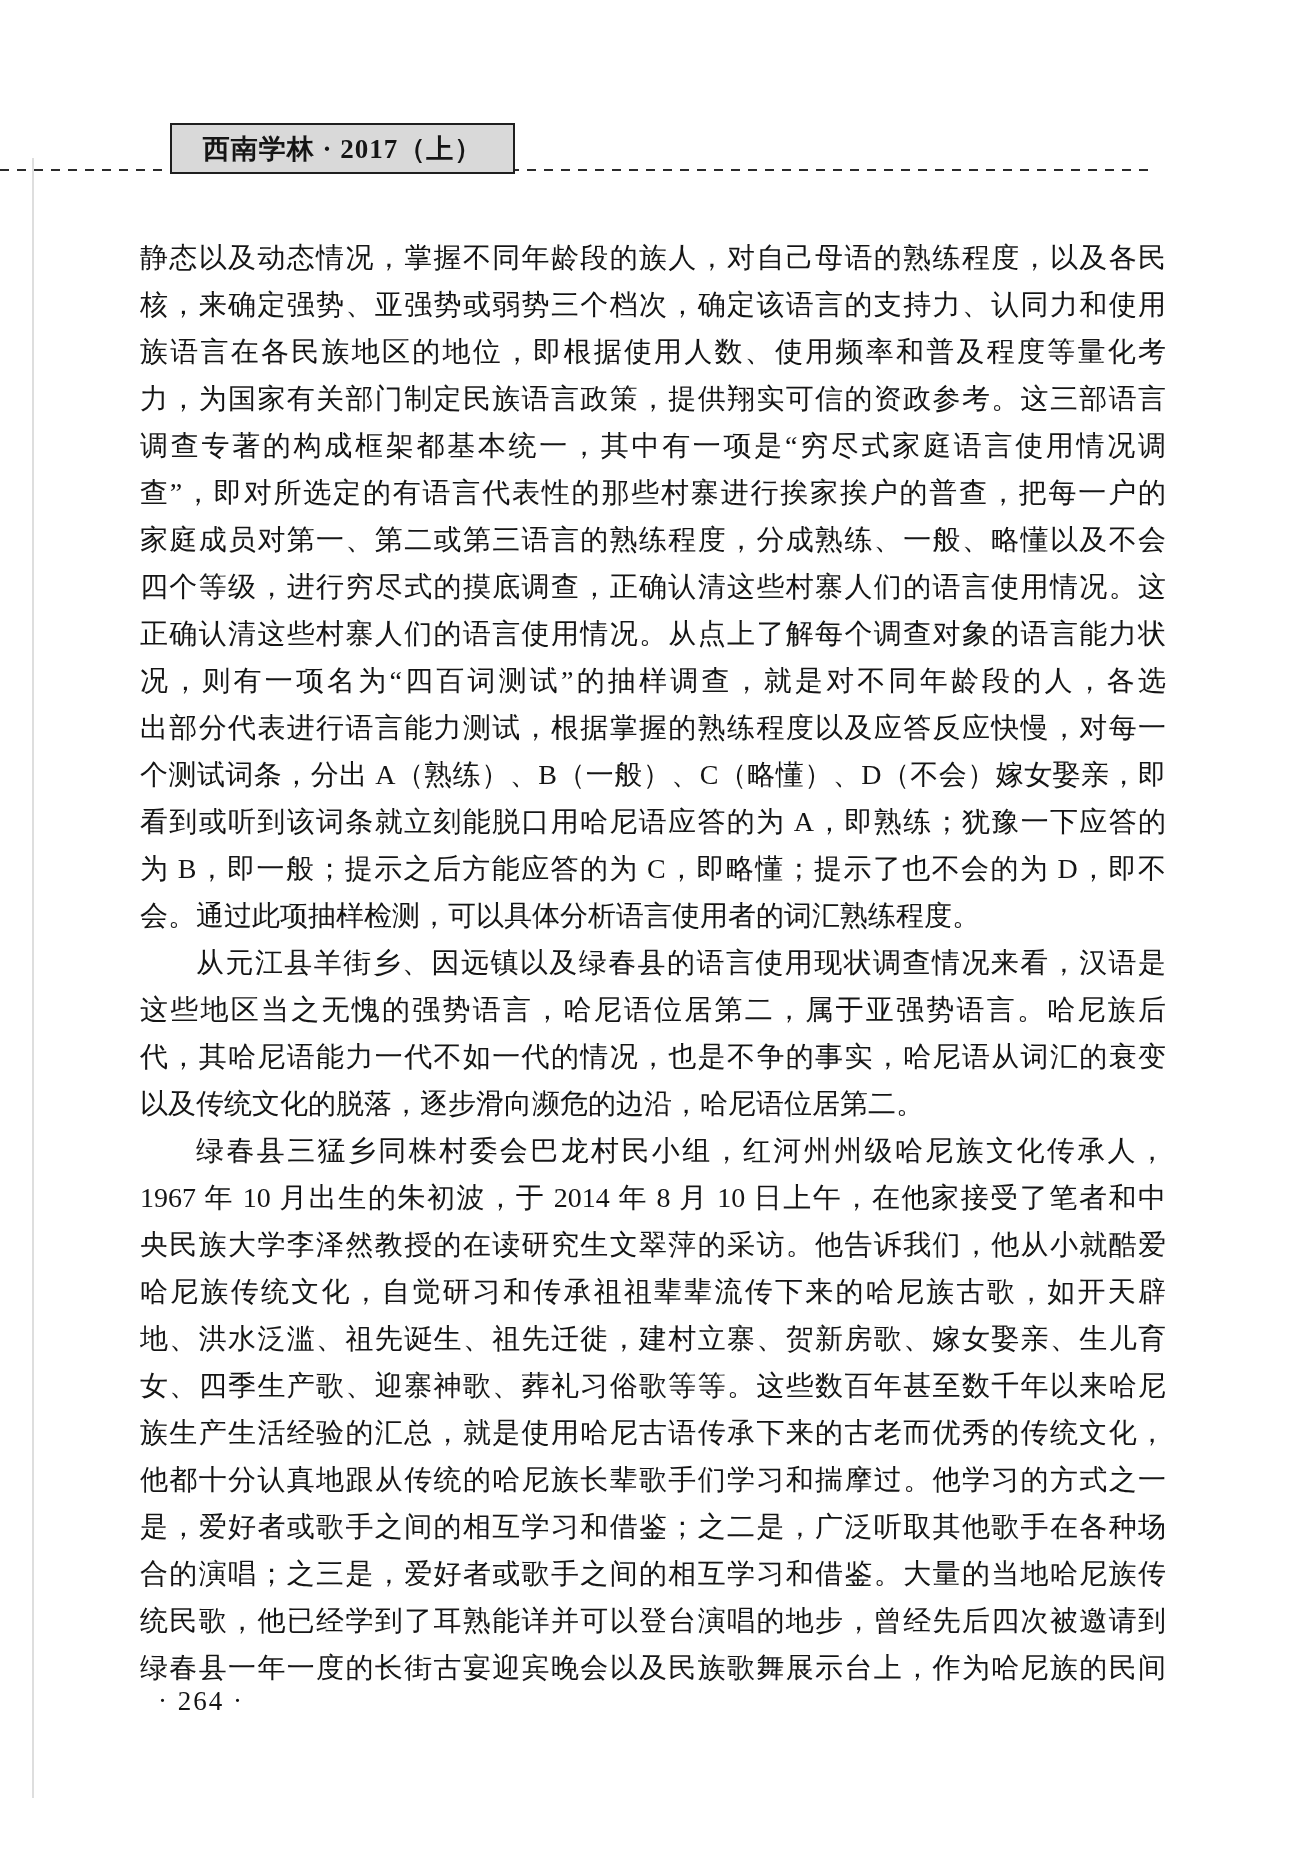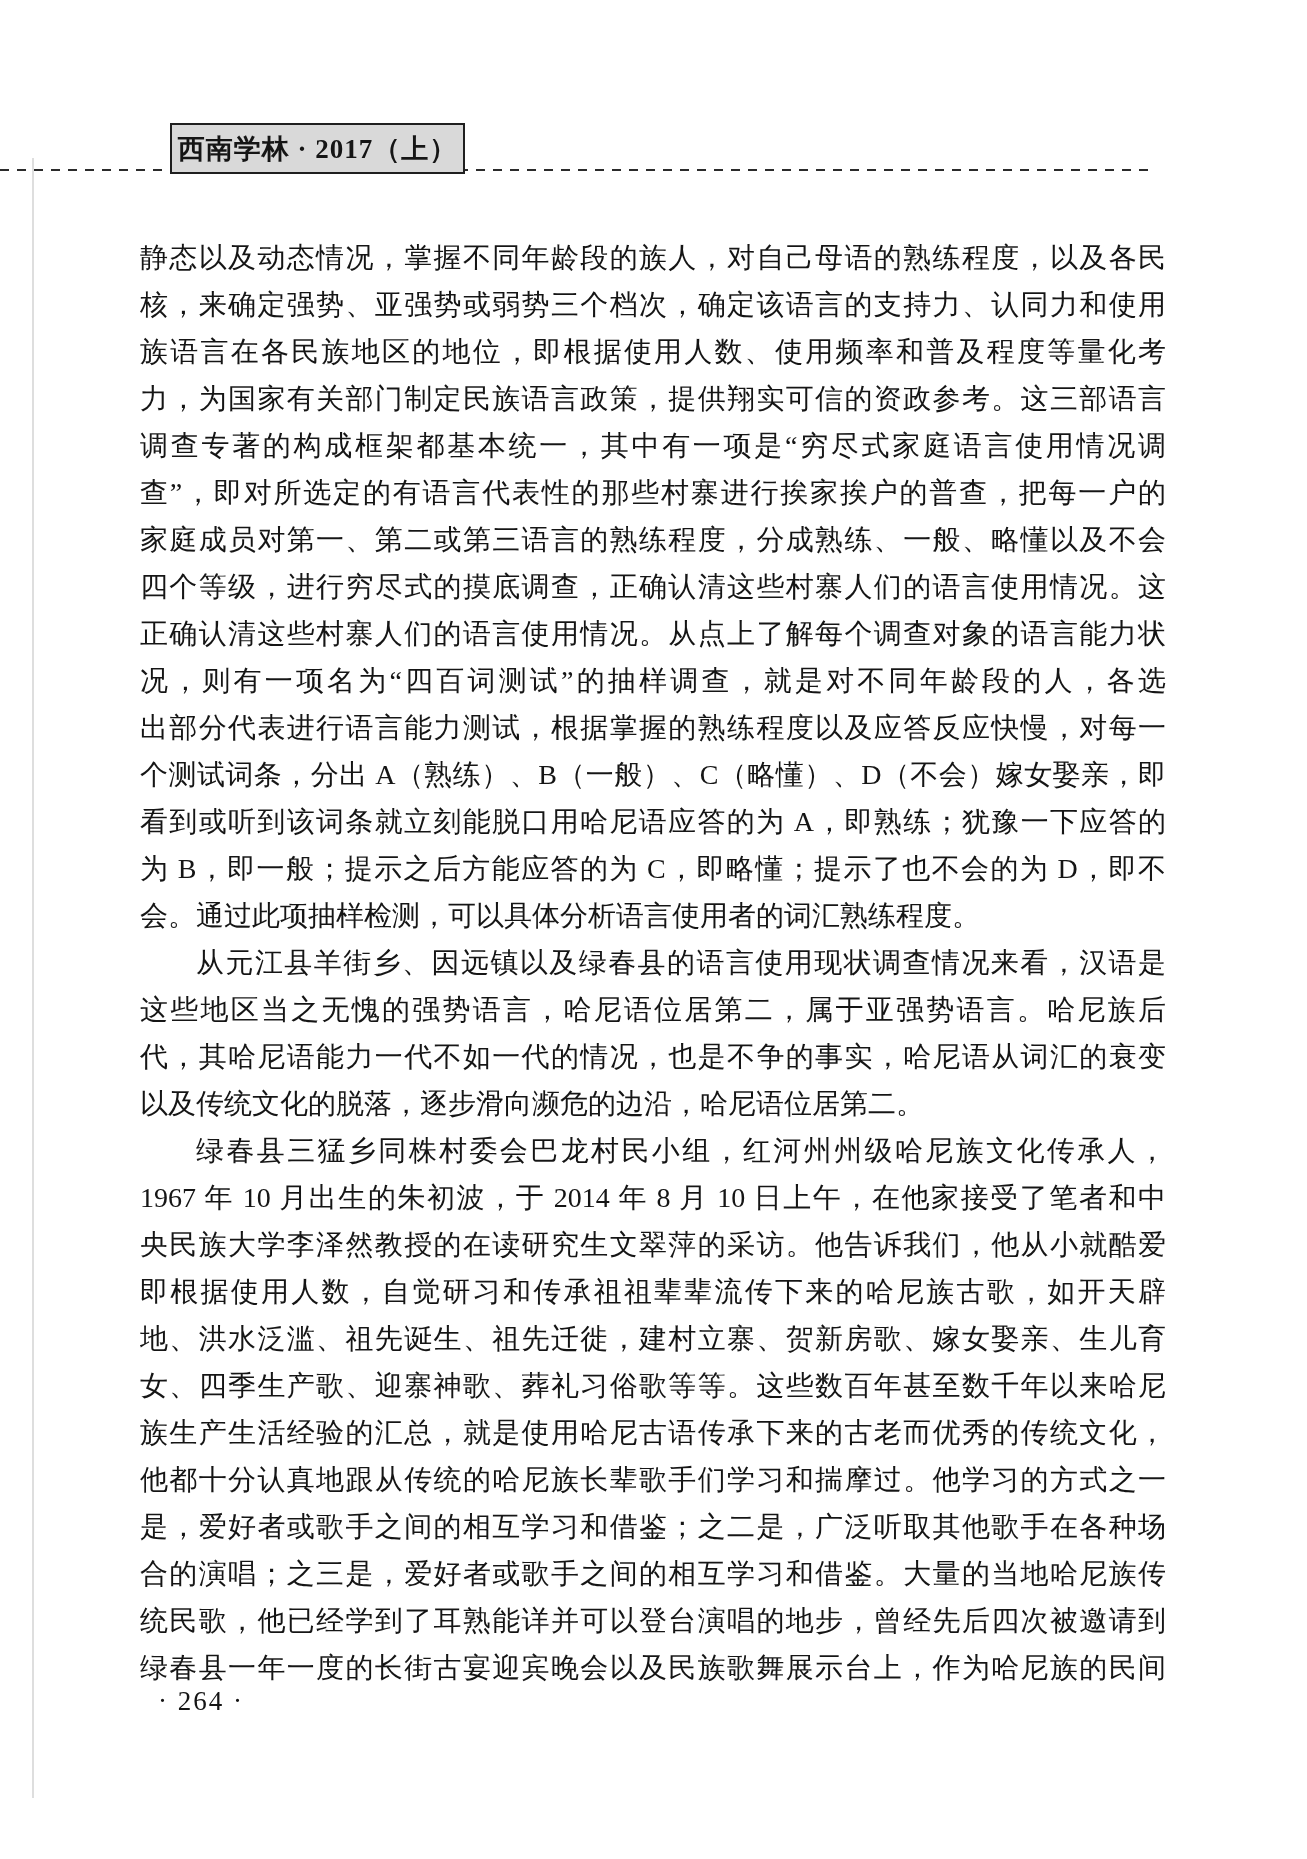--- a/index.html
+++ b/index.html
@@ -24,21 +24,21 @@
     width:2px;height:1640px;
     background:var(--edge-line);
   }
   .header-rule{
     position:absolute;left:0;top:169px;
     width:1153px;height:2px;
     background:repeating-linear-gradient(to right,var(--rule-color) 0 9px,transparent 9px 17px);
   }
   .header-box{
     position:absolute;left:170px;top:123px;
-    width:295px;height:51px;
+    width:345px;height:51px;
     background:var(--header-box-fill);
     border:2px solid var(--header-box-border);
     box-sizing:border-box;
     display:flex;align-items:center;justify-content:center;
     z-index:2;
   }
   .header-box .title{
     font-weight:bold;
     font-size:27px;
     letter-spacing:1px;
@@ -98,21 +98,21 @@
     <div class="line">看到或听到该词条就立刻能脱口用哈尼语应答的为 A，即熟练；犹豫一下应答的</div>
     <div class="line">为 B，即一般；提示之后方能应答的为 C，即略懂；提示了也不会的为 D，即不</div>
     <div class="line para-end">会。通过此项抽样检测，可以具体分析语言使用者的词汇熟练程度。</div>
     <div class="line indent">从元江县羊街乡、因远镇以及绿春县的语言使用现状调查情况来看，汉语是</div>
     <div class="line">这些地区当之无愧的强势语言，哈尼语位居第二，属于亚强势语言。哈尼族后</div>
     <div class="line">代，其哈尼语能力一代不如一代的情况，也是不争的事实，哈尼语从词汇的衰变</div>
     <div class="line para-end">以及传统文化的脱落，逐步滑向濒危的边沿，哈尼语位居第二。</div>
     <div class="line indent">绿春县三猛乡同株村委会巴龙村民小组，红河州州级哈尼族文化传承人，</div>
     <div class="line">1967 年 10 月出生的朱初波，于 2014 年 8 月 10 日上午，在他家接受了笔者和中</div>
     <div class="line">央民族大学李泽然教授的在读研究生文翠萍的采访。他告诉我们，他从小就酷爱</div>
-    <div class="line">即根据使用人数，自觉研习和传承祖祖辈辈流传下来的哈尼族古歌，如开天辟</div>
+    <div class="line">哈尼族传统文化，自觉研习和传承祖祖辈辈流传下来的哈尼族古歌，如开天辟</div>
     <div class="line">地、洪水泛滥、祖先诞生、祖先迁徙，建村立寨、贺新房歌、嫁女娶亲、生儿育</div>
     <div class="line">女、四季生产歌、迎寨神歌、葬礼习俗歌等等。这些数百年甚至数千年以来哈尼</div>
     <div class="line">族生产生活经验的汇总，就是使用哈尼古语传承下来的古老而优秀的传统文化，</div>
     <div class="line">他都十分认真地跟从传统的哈尼族长辈歌手们学习和揣摩过。他学习的方式之一</div>
     <div class="line">是，爱好者或歌手之间的相互学习和借鉴；之二是，广泛听取其他歌手在各种场</div>
     <div class="line">合的演唱；之三是，爱好者或歌手之间的相互学习和借鉴。大量的当地哈尼族传</div>
     <div class="line">统民歌，他已经学到了耳熟能详并可以登台演唱的地步，曾经先后四次被邀请到</div>
     <div class="line">绿春县一年一度的长街古宴迎宾晚会以及民族歌舞展示台上，作为哈尼族的民间</div>
   </main>
 

